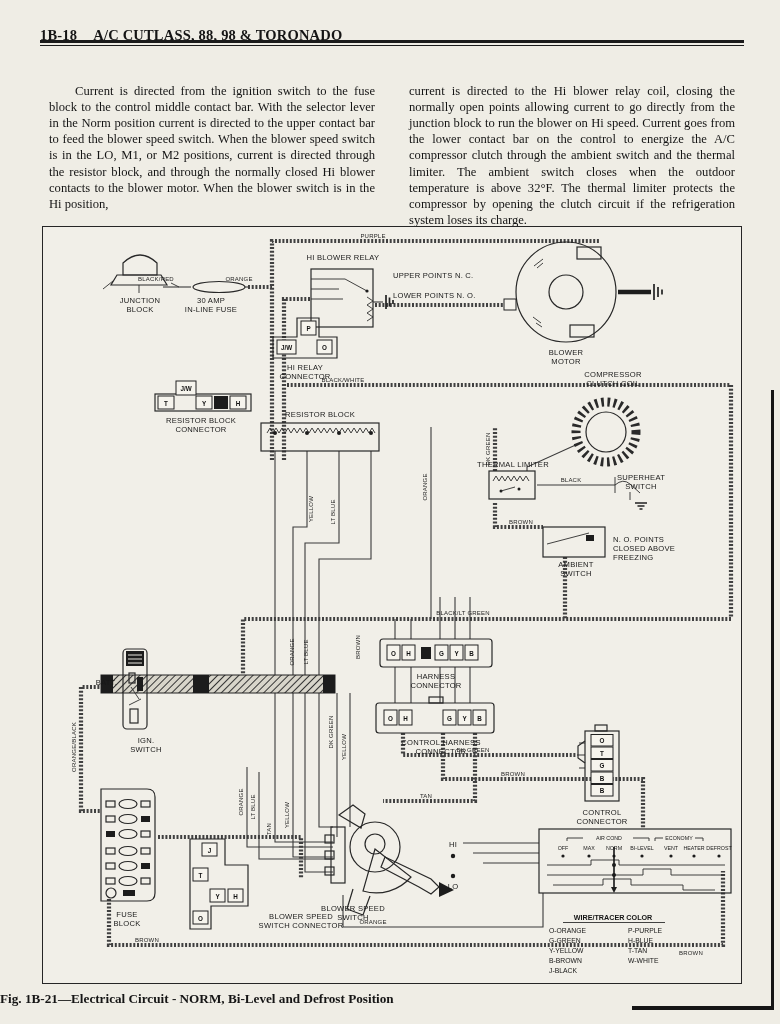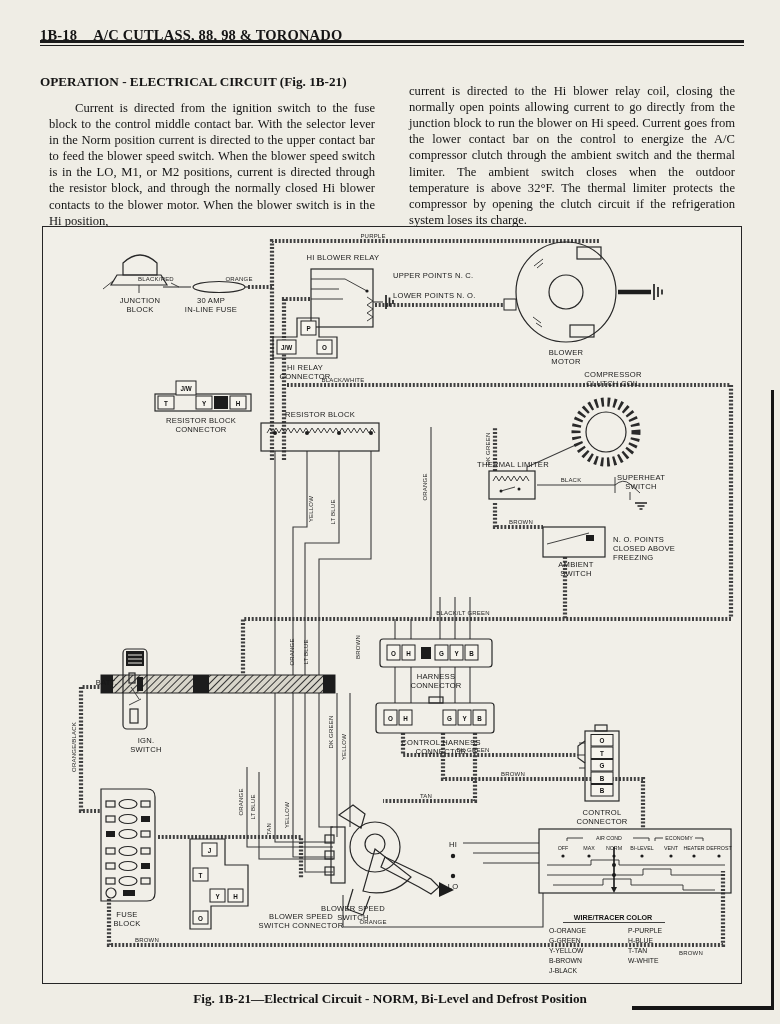--- a/index.html
+++ b/index.html
@@ -7,21 +7,21 @@
        font-family:"Liberation Serif",serif;color:#151515}
   .hdr{position:absolute;left:40px;top:27px;width:702px;font-weight:bold;font-size:14.5px;letter-spacing:.2px;white-space:nowrap}
   .hdr .num{margin-right:16px}
   .rule{position:absolute;left:40px;top:40px;width:704px;height:2px;border-top:3px solid #1b1b1b;border-bottom:1px solid #1b1b1b}
   .cols{position:absolute;left:40px;top:74px;width:704px;display:flex;gap:16px}
   .col{width:344px;font-size:12.6px;line-height:1.28;text-align:justify}
   .col h2{font-size:13.2px;margin:0 0 3px 0;font-weight:bold}
   .col p{margin:9px;text-indent:26px}
   .col p.noindent{text-indent:0}
   .fig{position:absolute;left:42px;top:226px;width:698px;height:756px;border:1.6px solid #262626;background:#f1efe8}
-  .cap{position:absolute;left:0;top:991px;width:780px;text-align:center;font-weight:bold;font-size:13.2px}
+  .cap{position:absolute;left:0;top:991px;width:780px;font-weight:bold;font-size:13.2px}
   .artifact-r{position:absolute;right:6px;top:390px;width:3px;height:620px;background:#161616}
   .artifact-b{position:absolute;left:632px;top:1006px;width:142px;height:4px;background:#161616}
   svg{display:block}
   .lbl{font-family:"Liberation Sans",sans-serif;font-size:7.6px;fill:#181818;letter-spacing:.25px}
   .wl{font-family:"Liberation Sans",sans-serif;font-size:6px;fill:#1f1f1f;letter-spacing:.2px}
   .pin{font-family:"Liberation Sans",sans-serif;font-size:6.3px;font-weight:bold;fill:#101010}
   .tiny{font-family:"Liberation Sans",sans-serif;font-size:5.3px;fill:#181818}
   .leg{font-family:"Liberation Sans",sans-serif;font-size:6.8px;fill:#141414}
   .legt{font-family:"Liberation Sans",sans-serif;font-size:7.2px;font-weight:bold;fill:#141414}
   .cmp{fill:none;stroke:#282828;stroke-width:1.2}
@@ -35,21 +35,20 @@
 </head>
 <body>
 
 <div class="hdr">
   <span class="num">1B-18</span><span>A/C CUTLASS, 88, 98 &amp; TORONADO</span>
 </div>
 <div class="rule"></div>
 
 <div class="cols">
   <div class="col">
-    <h2>OPERATION - ELECTRICAL CIRCUIT (Fig. 1B-21)</h2>
     <p>Current is directed from the ignition switch to the fuse block to the control middle contact bar. With the selector lever in the Norm position current is directed to the upper contact bar to feed the blower speed switch. When the blower speed switch is in the LO, M1, or M2 positions, current is directed through the resistor block, and through the normally closed Hi blower contacts to the blower motor. When the blower switch is in the Hi position,</p>
   </div>
   <div class="col">
     <p class="noindent">current is directed to the Hi blower relay coil, closing the normally open points allowing current to go directly from the junction block to run the blower on Hi speed. Current goes from the lower contact bar on the control to energize the A/C compressor clutch through the ambient switch and the thermal limiter. The ambient switch closes when the outdoor temperature is above 32°F. The thermal limiter protects the compressor by opening the clutch circuit if the refrigeration system loses its charge.</p>
   </div>
 </div>
 
 <div class="fig">
 <svg viewBox="0 0 698 756" width="698" height="756">
   <defs>

